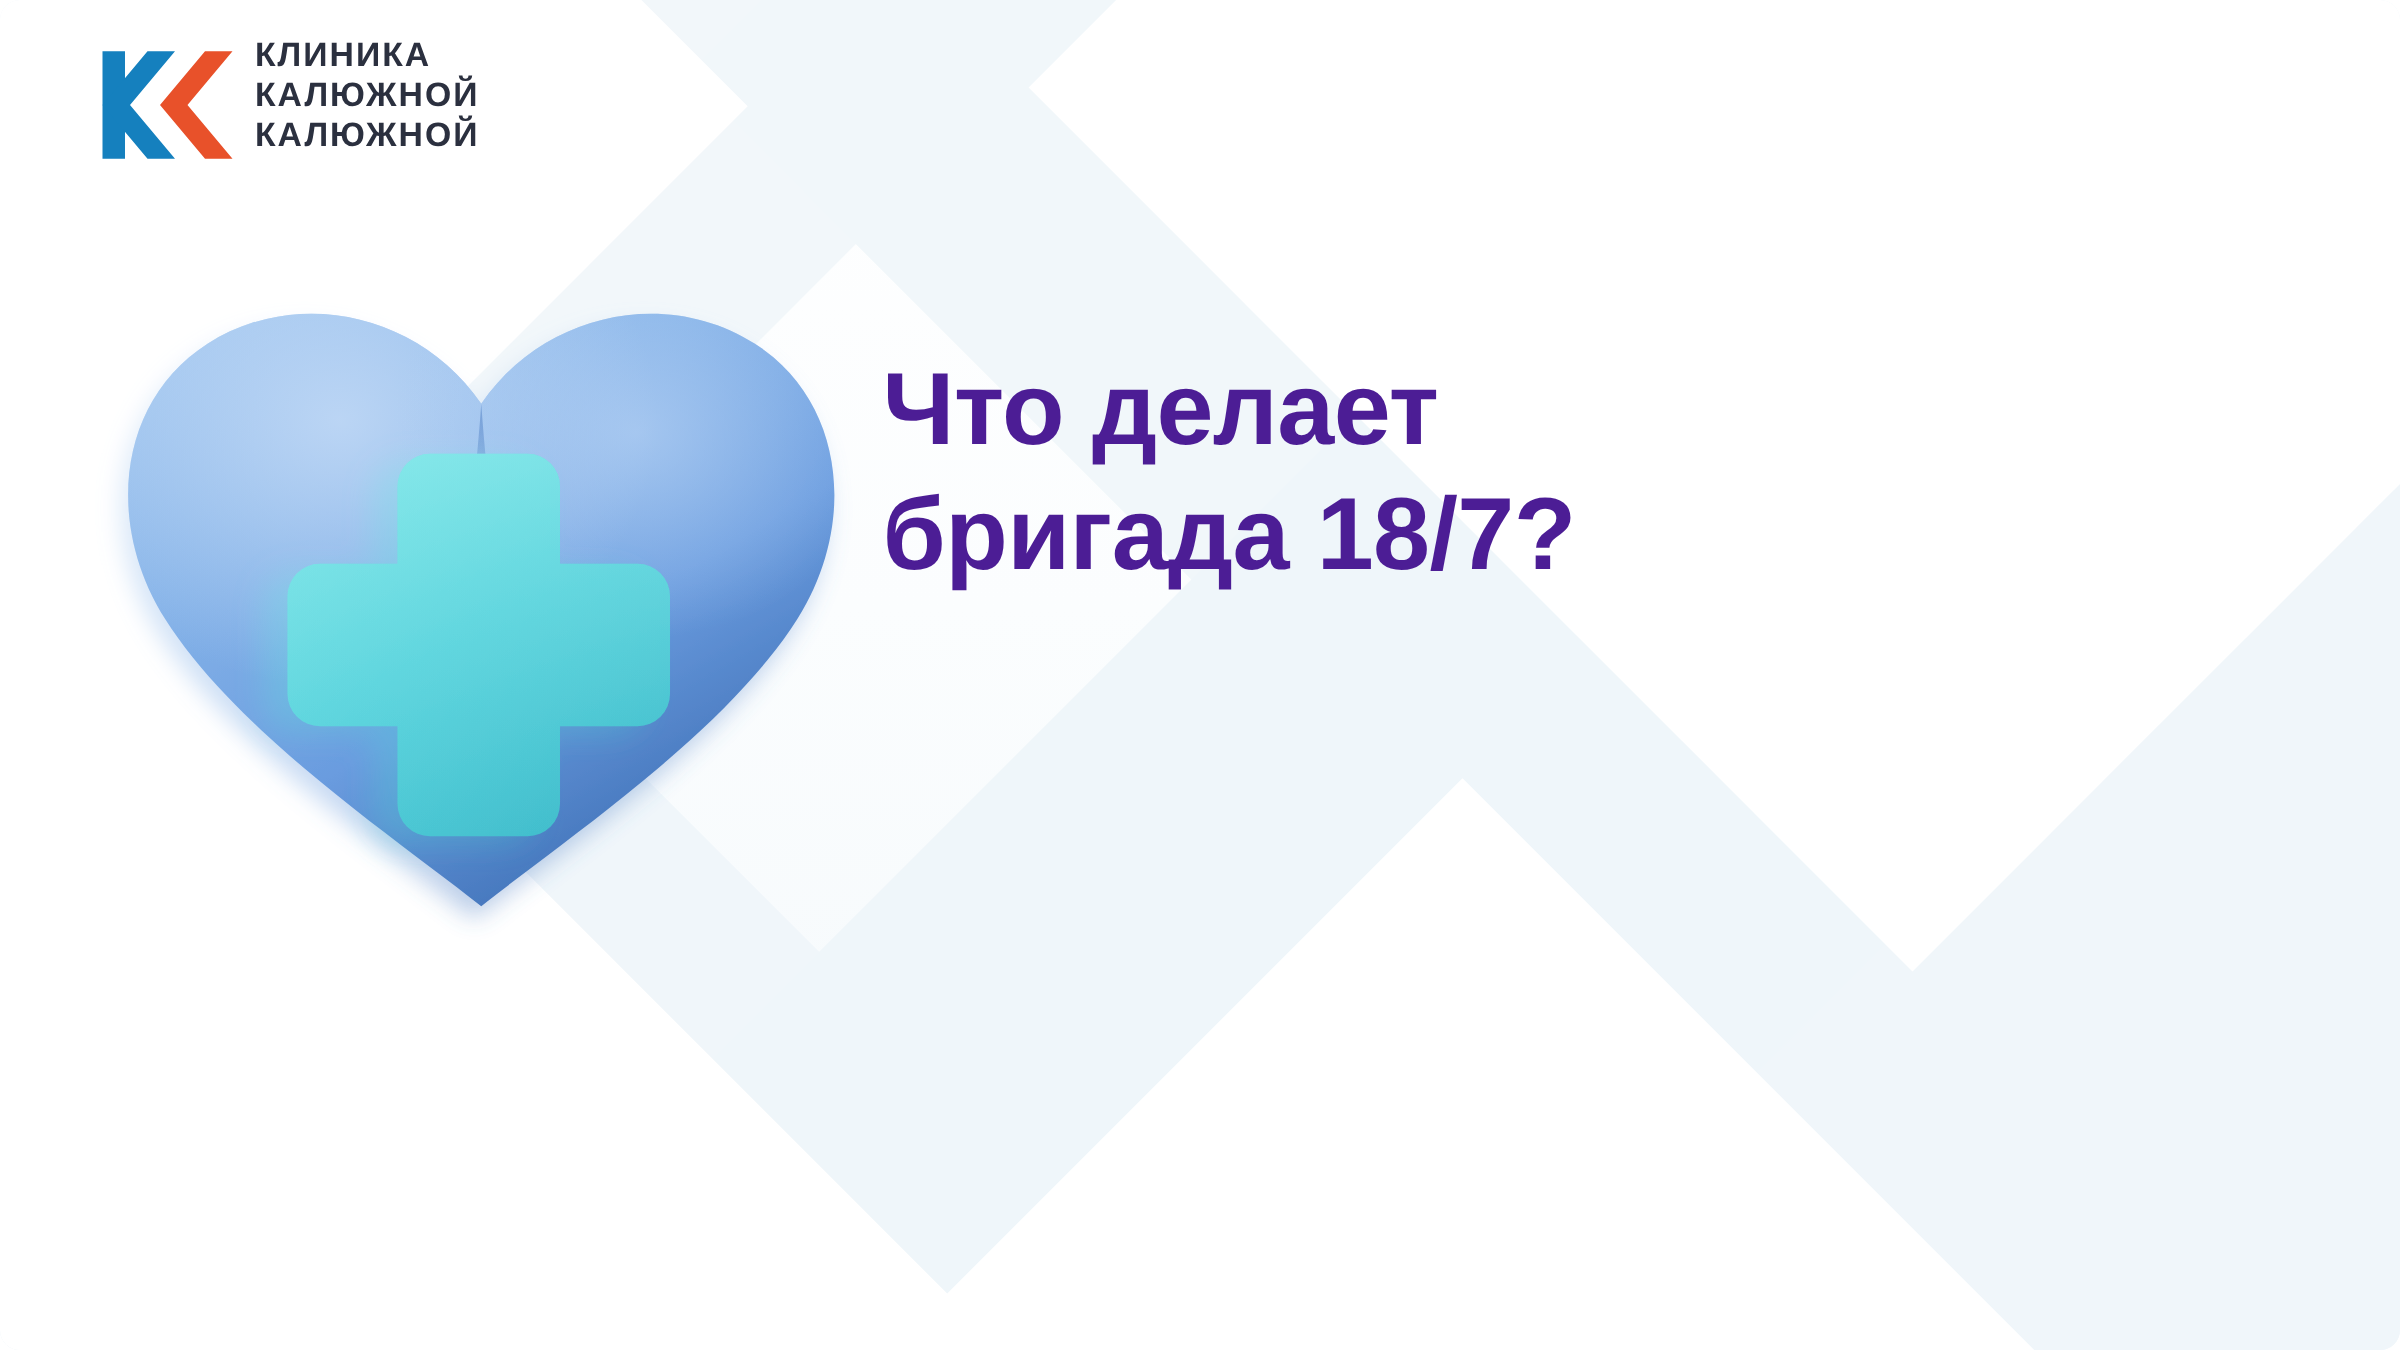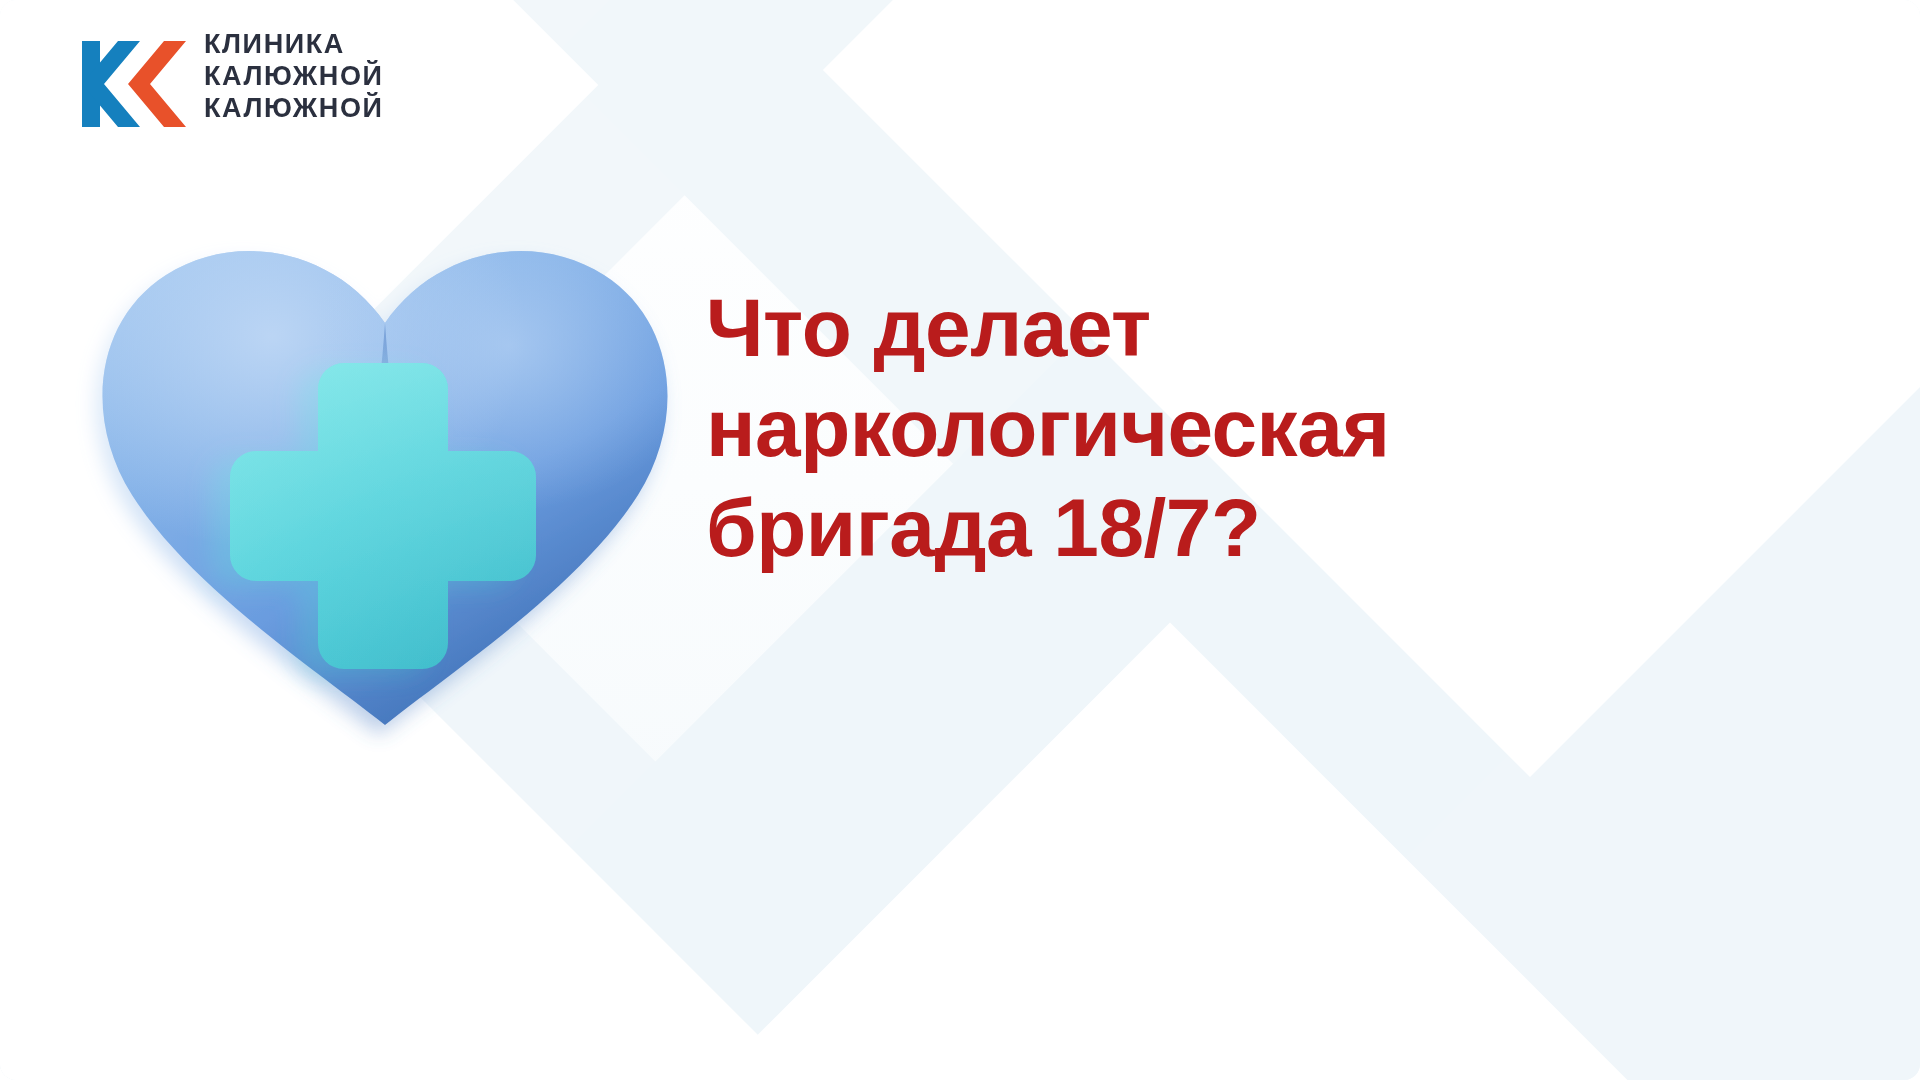--- a/index.html
+++ b/index.html
@@ -172,21 +172,21 @@
     position: absolute;
     left: 706px;
     top: 278px;
     width: 1130px;
   }
   #headline .hl {
     font-family: "Liberation Sans", sans-serif;
     font-weight: bold;
     font-size: 82px;
     line-height: 100px;
-    color: #b91c1c;
+    color: #4c1d95;
     letter-spacing: -0.5px;
     white-space: nowrap;
     margin: 0;
   }
 </style>
 </head>
 <body>
 
 <div id="banner">
 
@@ -325,17 +325,16 @@
                  h -62 a 26 26 0 0 1 -26 -26
                  v -78 a 26 26 0 0 1 26 -26
                  h 62
                  v -62 a 26 26 0 0 1 26 -26 z" fill="url(#gCrossTop)" opacity="0.55"></path>
       </g>
     </svg>
   </div>
 
   <div id="headline">
     <div class="hl">Что делает</div>
-    <div class="hl">наркологическая</div>
     <div class="hl">бригада 18/7?</div>
   </div>
 
 </div>
 
 </body></html>

